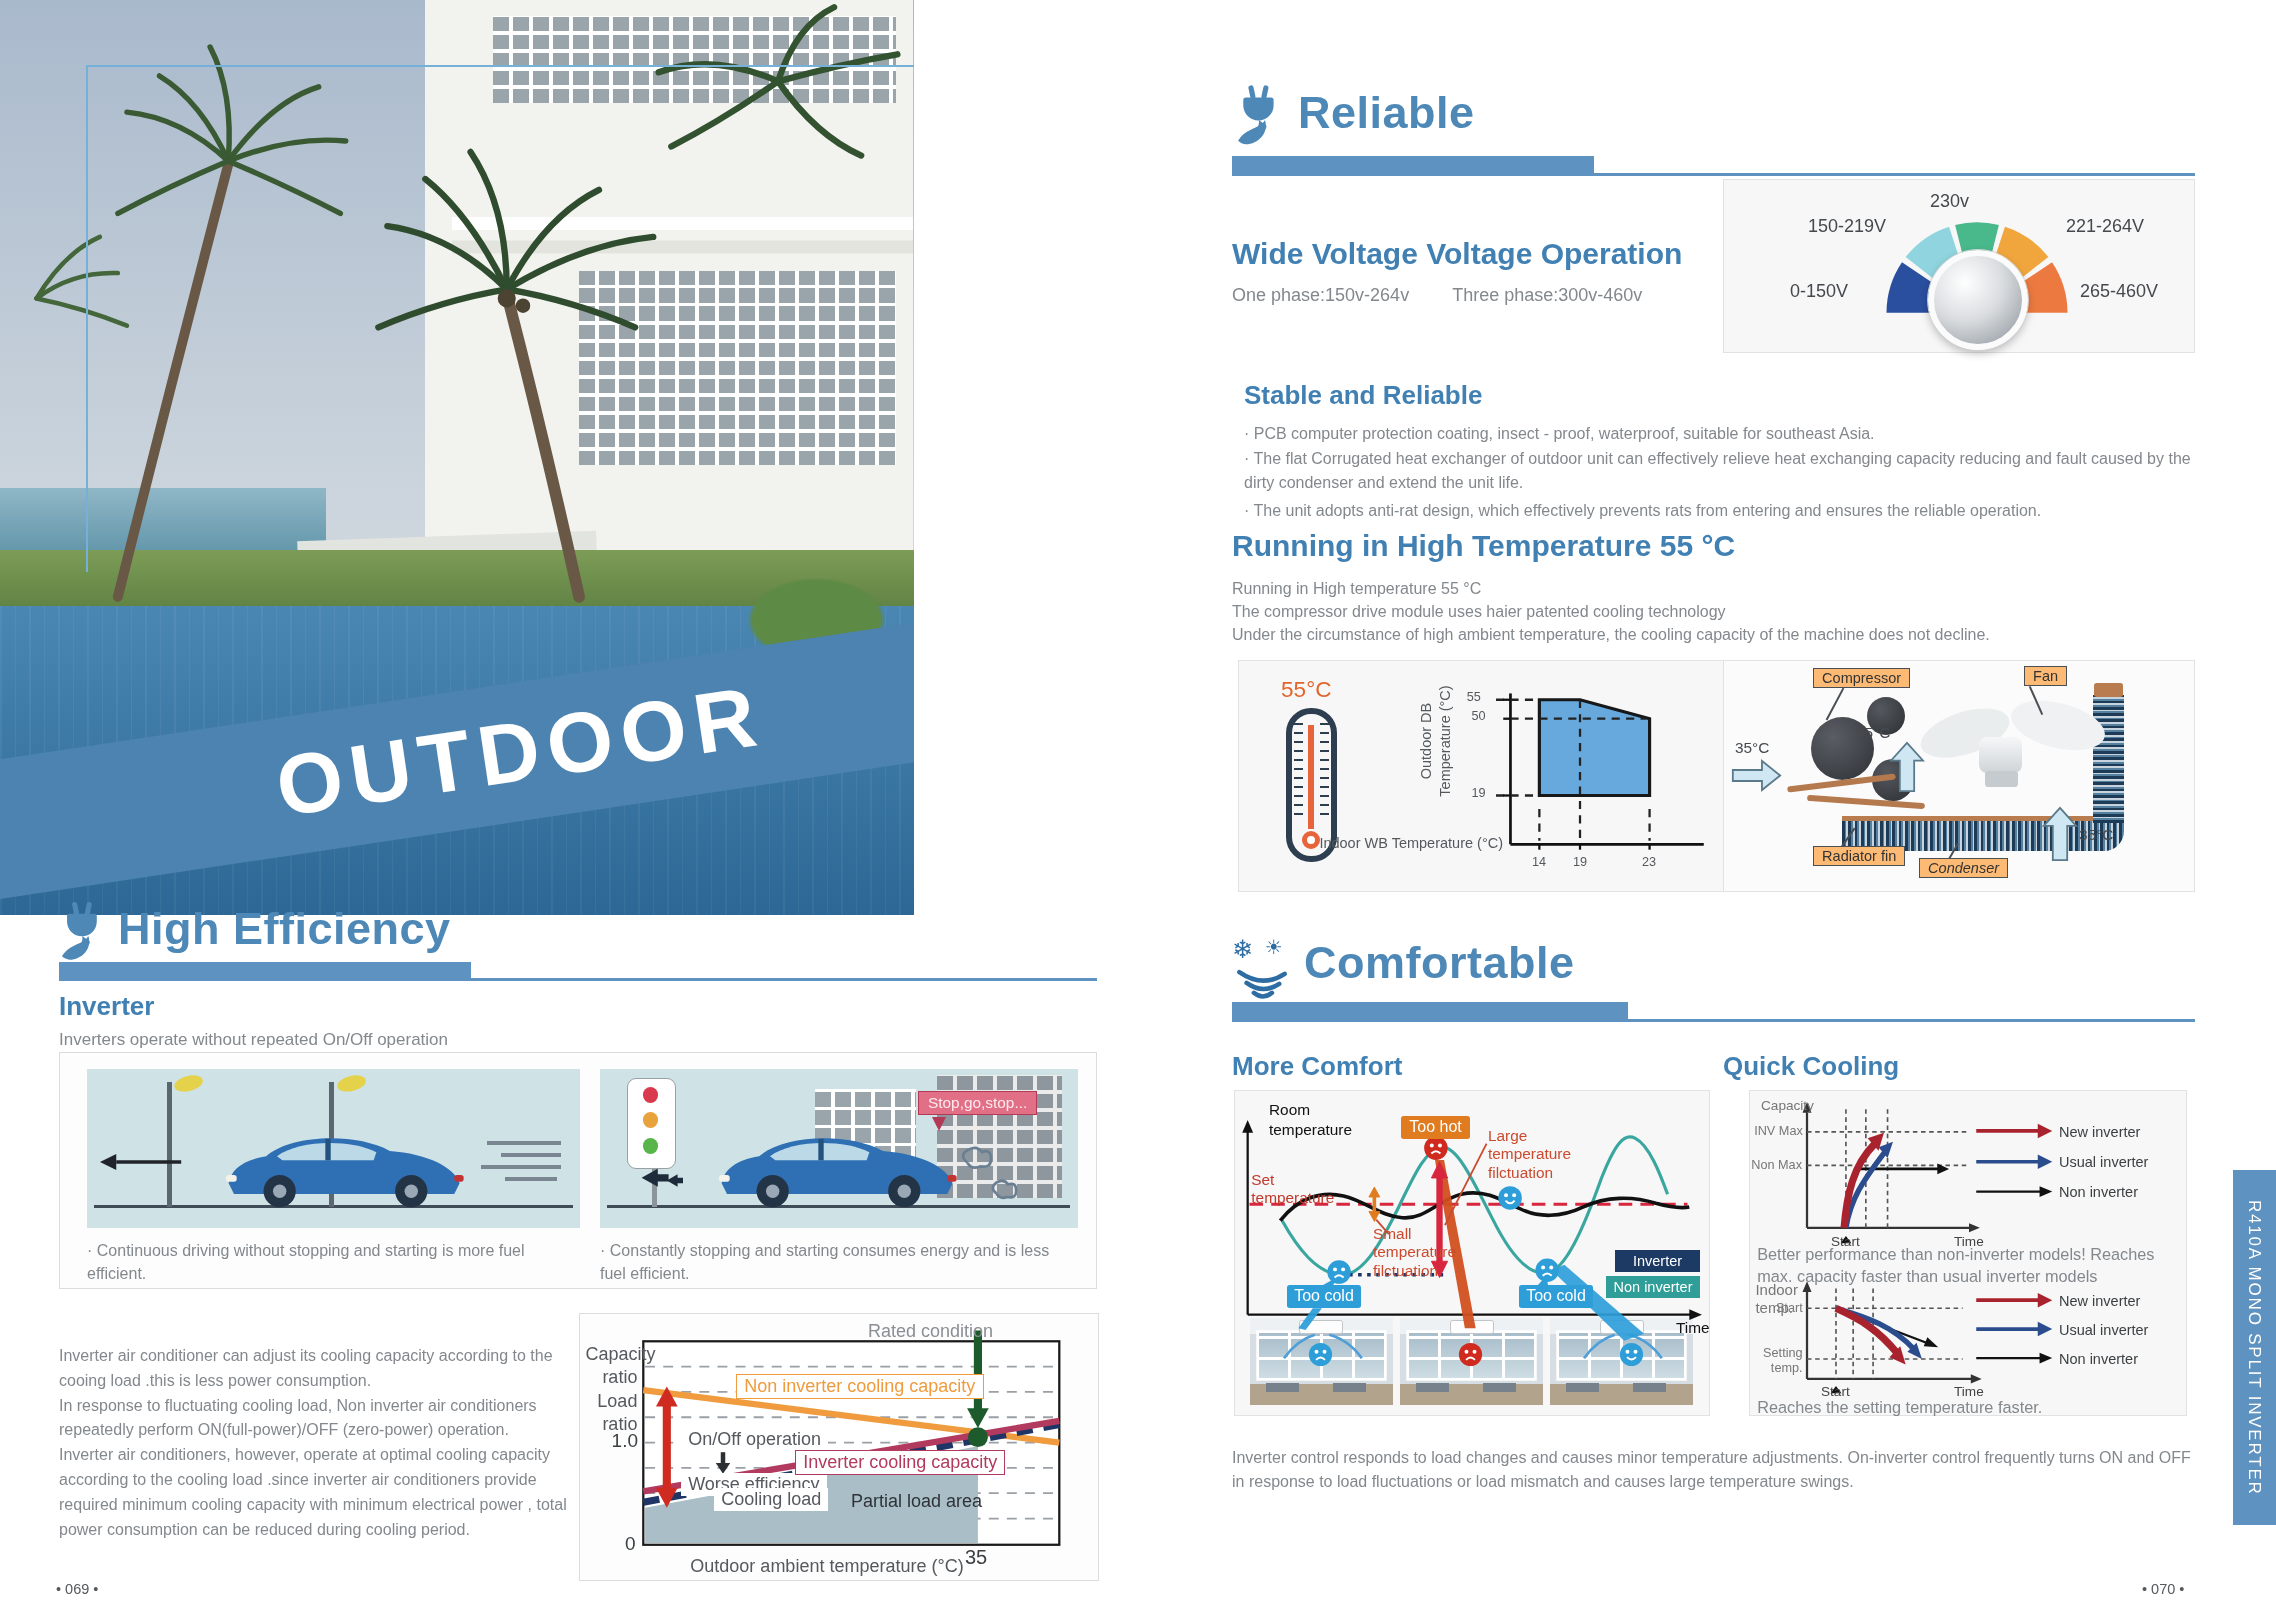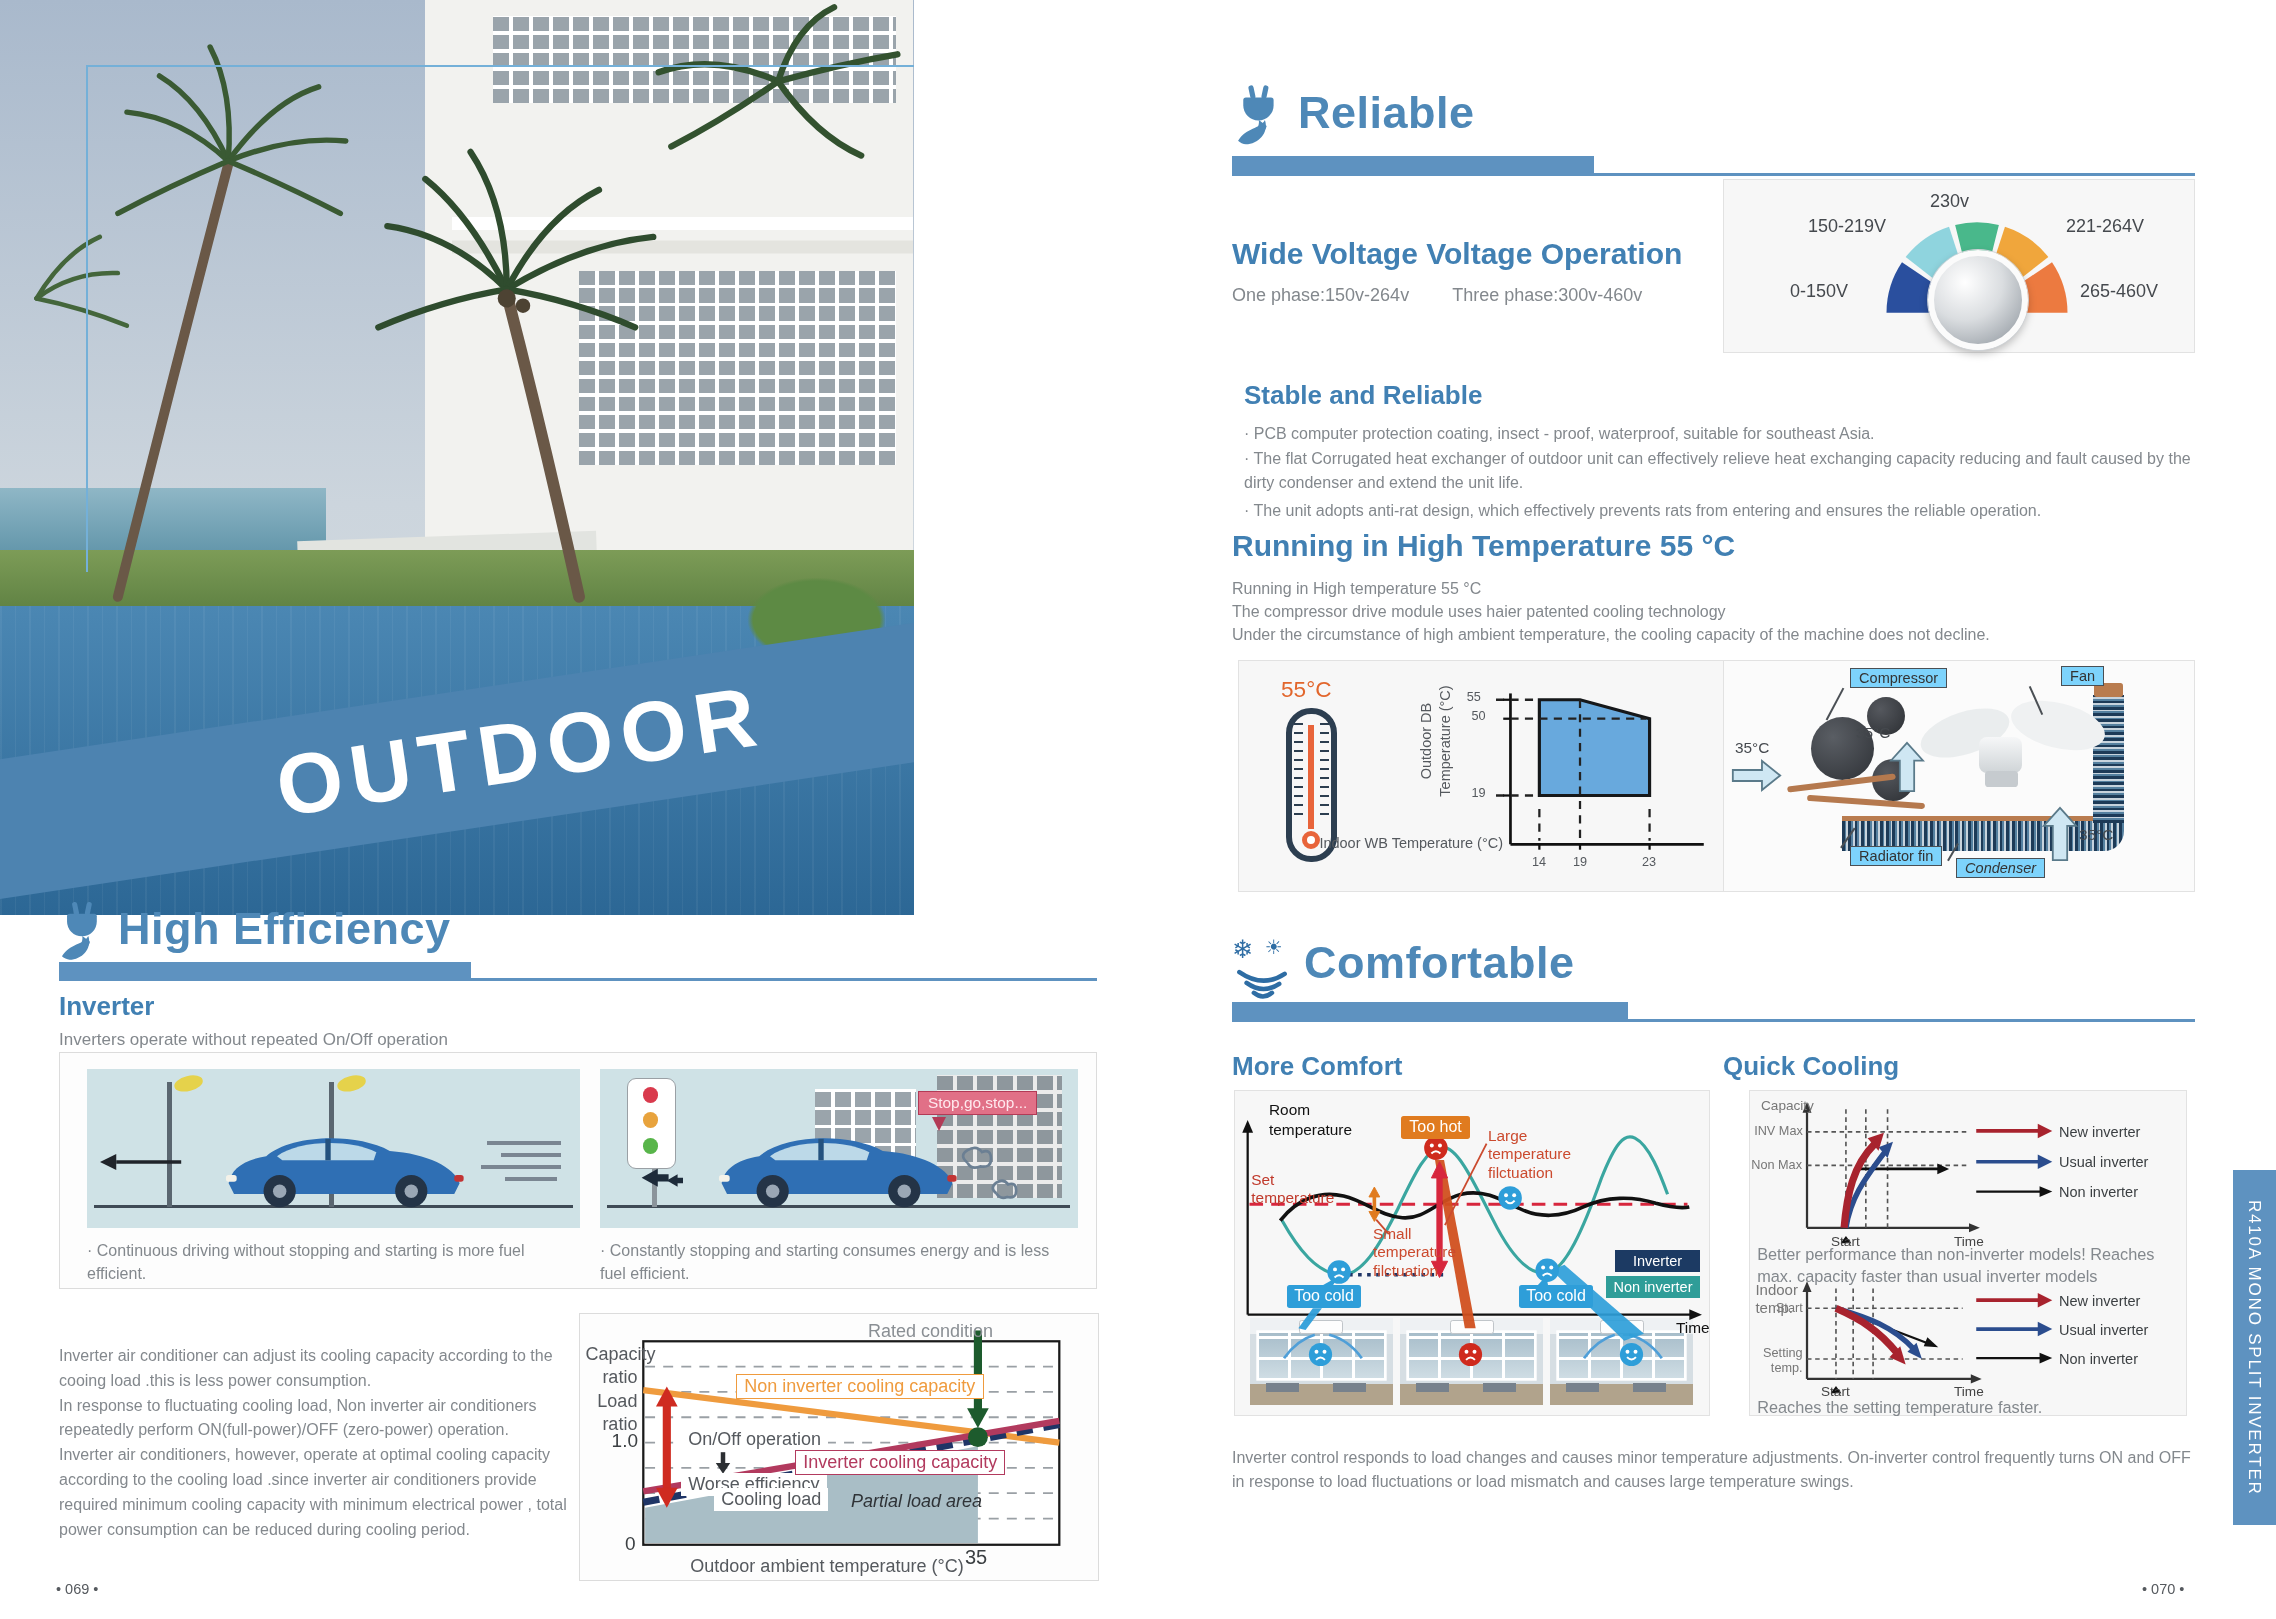--- a/index.html
+++ b/index.html
@@ -8,22 +8,22 @@
   .a{position:absolute;}
   .pre{white-space:pre-line;}
   .h1{font-size:45px;font-weight:700;color:#4e88b7;letter-spacing:0.5px;}
   .h2{font-size:30px;font-weight:700;color:#4180b3;}
   .h3{font-size:26px;font-weight:700;color:#4180b3;}
   .body{font-size:16px;color:#83888d;line-height:1.5;}
   .lbl{font-size:15.4px;color:#45494e;}
   .sm{font-size:13.6px;color:#55595e;}
   .bar{background:#5e92c0;}
   .box{background:#f7f7f7;border:0.9px solid #e2e2e2;box-sizing:border-box;}
-  .callout{position:absolute;background:#7dd3fc;border:1.8px solid #4a4f54;font-size:14.5px;color:#333;
-           padding:0.9px 8.1px;white-space:nowrap;z-index:6;margin-left:37px;}
+  .callout{position:absolute;background:#fdba74;border:1.8px solid #4a4f54;font-size:14.5px;color:#333;
+           padding:0.9px 8.1px;white-space:nowrap;z-index:6;}
   .chartlbl{position:absolute;font-size:18px;color:#55595e;}
   .tagbox{position:absolute;background:#fff;font-size:18px;padding:0.9px 7.2px;white-space:nowrap;}
   .badge{position:absolute;color:#fff;font-size:16px;text-align:center;border-radius:2.7px;
          line-height:22.6px;height:22.6px;z-index:5;}
   .legendchip{position:absolute;color:#fff;font-size:14.5px;text-align:center;line-height:22px;height:22px;z-index:5;}
   .room{position:absolute;width:143px;height:87px;overflow:hidden;
         background:linear-gradient(#eef1f3 0 18%,#d6dee3 18% 76%,#b1a38c 76%);}
   .room .win{position:absolute;left:9px;right:9px;top:14.5px;height:45px;
      background:repeating-linear-gradient(90deg,transparent 0 29px,#fff 29px 32px),
                 repeating-linear-gradient(0deg,transparent 0 18px,#fff 18px 21px),
@@ -229,21 +229,21 @@
     <div class="a" style="left:45px;top:219px;font-size:19px;color:#3c4043;">0</div>
     <div class="tagbox" style="left:156px;top:60px;border:1.8px solid #ef9b3e;color:#ef9b3e;">Non inverter cooling capacity</div>
     <div class="tagbox" style="left:101px;top:114px;color:#55595e;">On/Off operation</div>
     <svg class="a" style="left:134px;top:138px;" width="18" height="22" viewBox="0 0 20 24">
       <line x1="10" y1="0" x2="10" y2="14" stroke="#2c2f33" stroke-width="5"></line>
         <polygon points="10,24 2,12 18,12" fill="#2c2f33"></polygon>
     </svg>
     <div class="tagbox" style="left:101px;top:159px;color:#55595e;">Worse efficiency</div>
     <div class="tagbox" style="left:215px;top:136px;border:1.8px solid #b23a5e;color:#b23a5e;">Inverter cooling capacity</div>
     <div class="tagbox" style="left:134px;top:174px;color:#55595e;">Cooling load</div>
-    <div class="a chartlbl" style="left:271px;top:177px;color:#2f3337;font-style:italic;">Partial load area</div>
+    <div class="a chartlbl" style="left:271px;top:177px;color:#2f3337;">Partial load area</div>
     <div class="a" style="left:385px;top:232px;font-size:20px;color:#3c4043;">35</div>
     <div class="a chartlbl" style="left:107px;top:242px;width:280px;text-align:center;">Outdoor ambient temperature (°C)</div>
   </div>
 
   <div class="a" style="left:56px;top:1581px;font-size:14.5px;color:#55595e;">• 069 •</div>
 
   <svg class="a" style="left:1232px;top:83px;" width="52" height="67" viewBox="0 0 60 76">
     <g fill="#4e88b7">
       <rect x="20" y="2" width="6" height="16" rx="3" transform="rotate(-12 23 10)"></rect>
       <rect x="35" y="2" width="6" height="16" rx="3" transform="rotate(12 38 10)"></rect>

